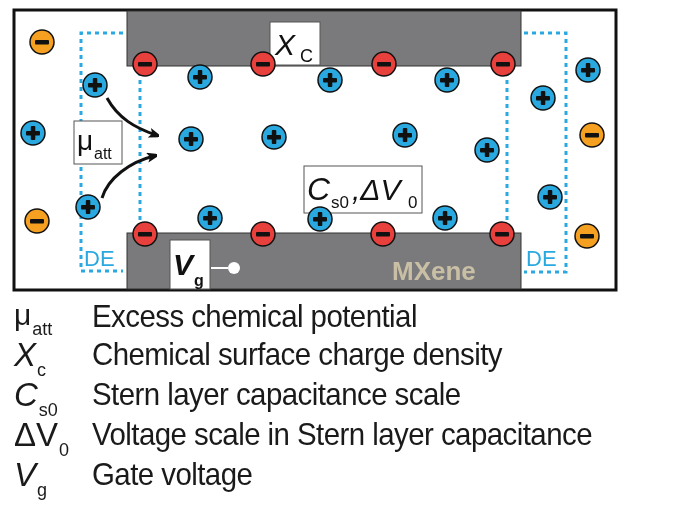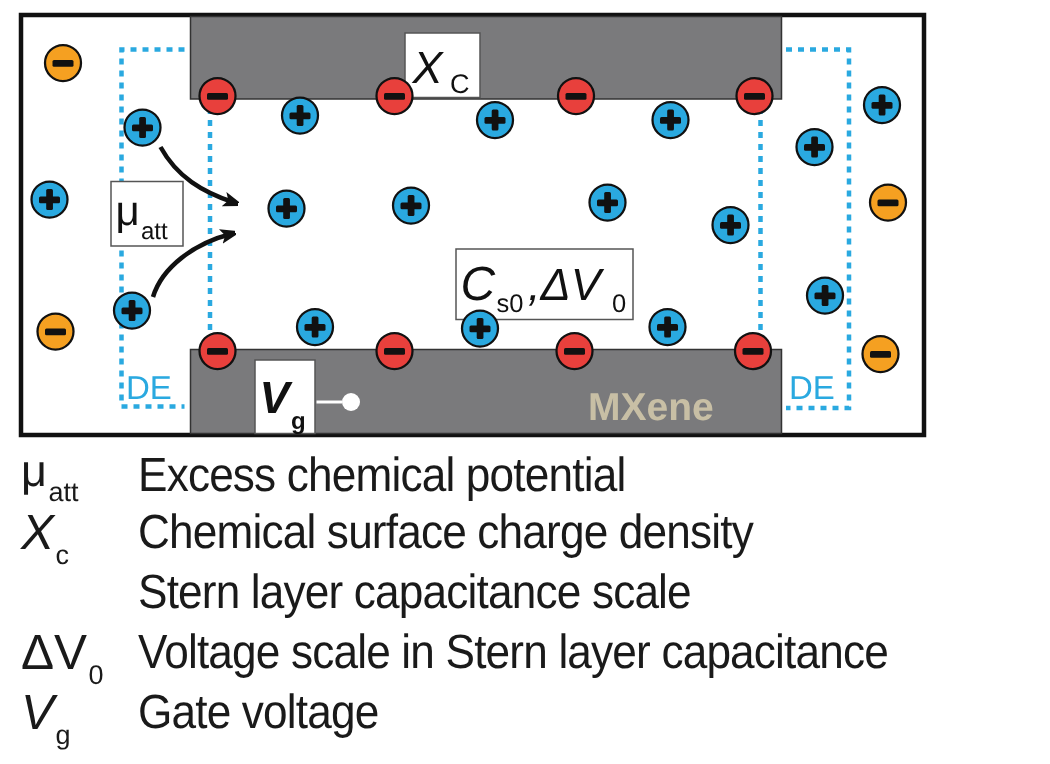--- a/index.html
+++ b/index.html
@@ -208,20 +208,21 @@
 <div class="legend" id="legend">
     <div class="legend-row" style="top: 300px;">
       <span class="sym mu"><span>μ</span><span class="sub">att</span></span>
       <span class="desc">Excess chemical potential</span>
     </div>
     <div class="legend-row" style="top: 338px; padding-left: 23px;">
       <span class="sym"><span>X</span><span class="sub">c</span></span>
       <span class="desc">Chemical surface charge density</span>
     </div>
     <div class="legend-row" style="top: 378px;">
+      <span class="sym"><span>C</span><span class="sub">s0</span></span>
       <span class="desc">Stern layer capacitance scale</span>
     </div>
     <div class="legend-row" style="top: 418px;">
       <span class="sym"><span style="font-style: normal; margin-top: 40px;">ΔV</span><span class="sub">0</span></span>
       <span class="desc">Voltage scale in Stern layer capacitance</span>
     </div>
     <div class="legend-row" style="top: 458px;">
       <span class="sym"><span>V</span><span class="sub">g</span></span>
       <span class="desc">Gate voltage</span>
     </div>

